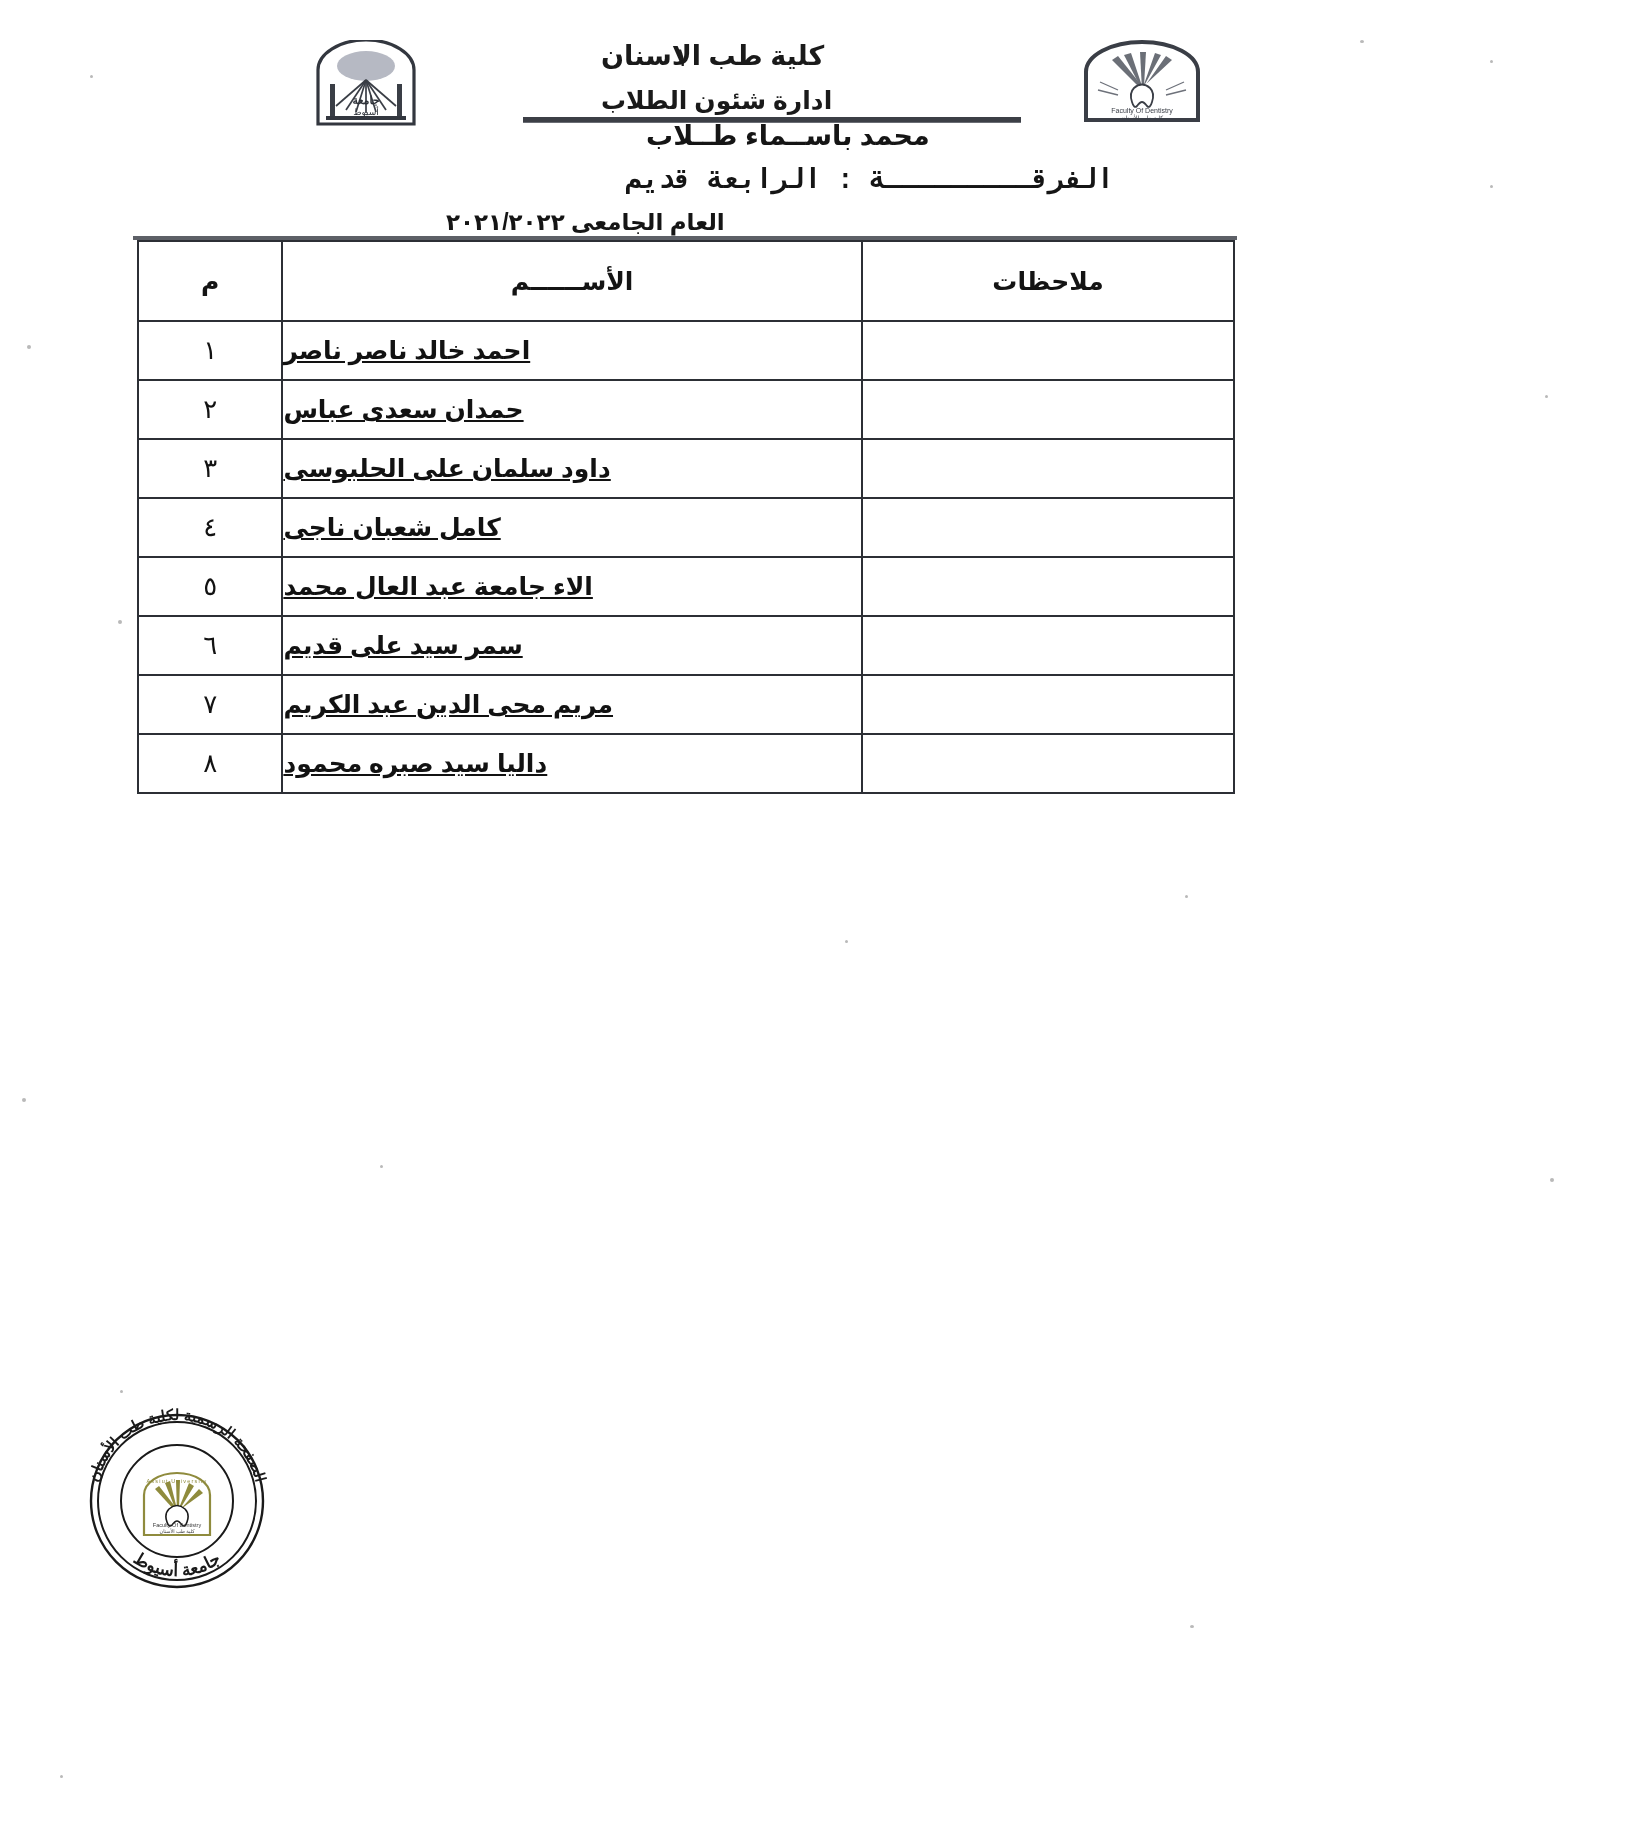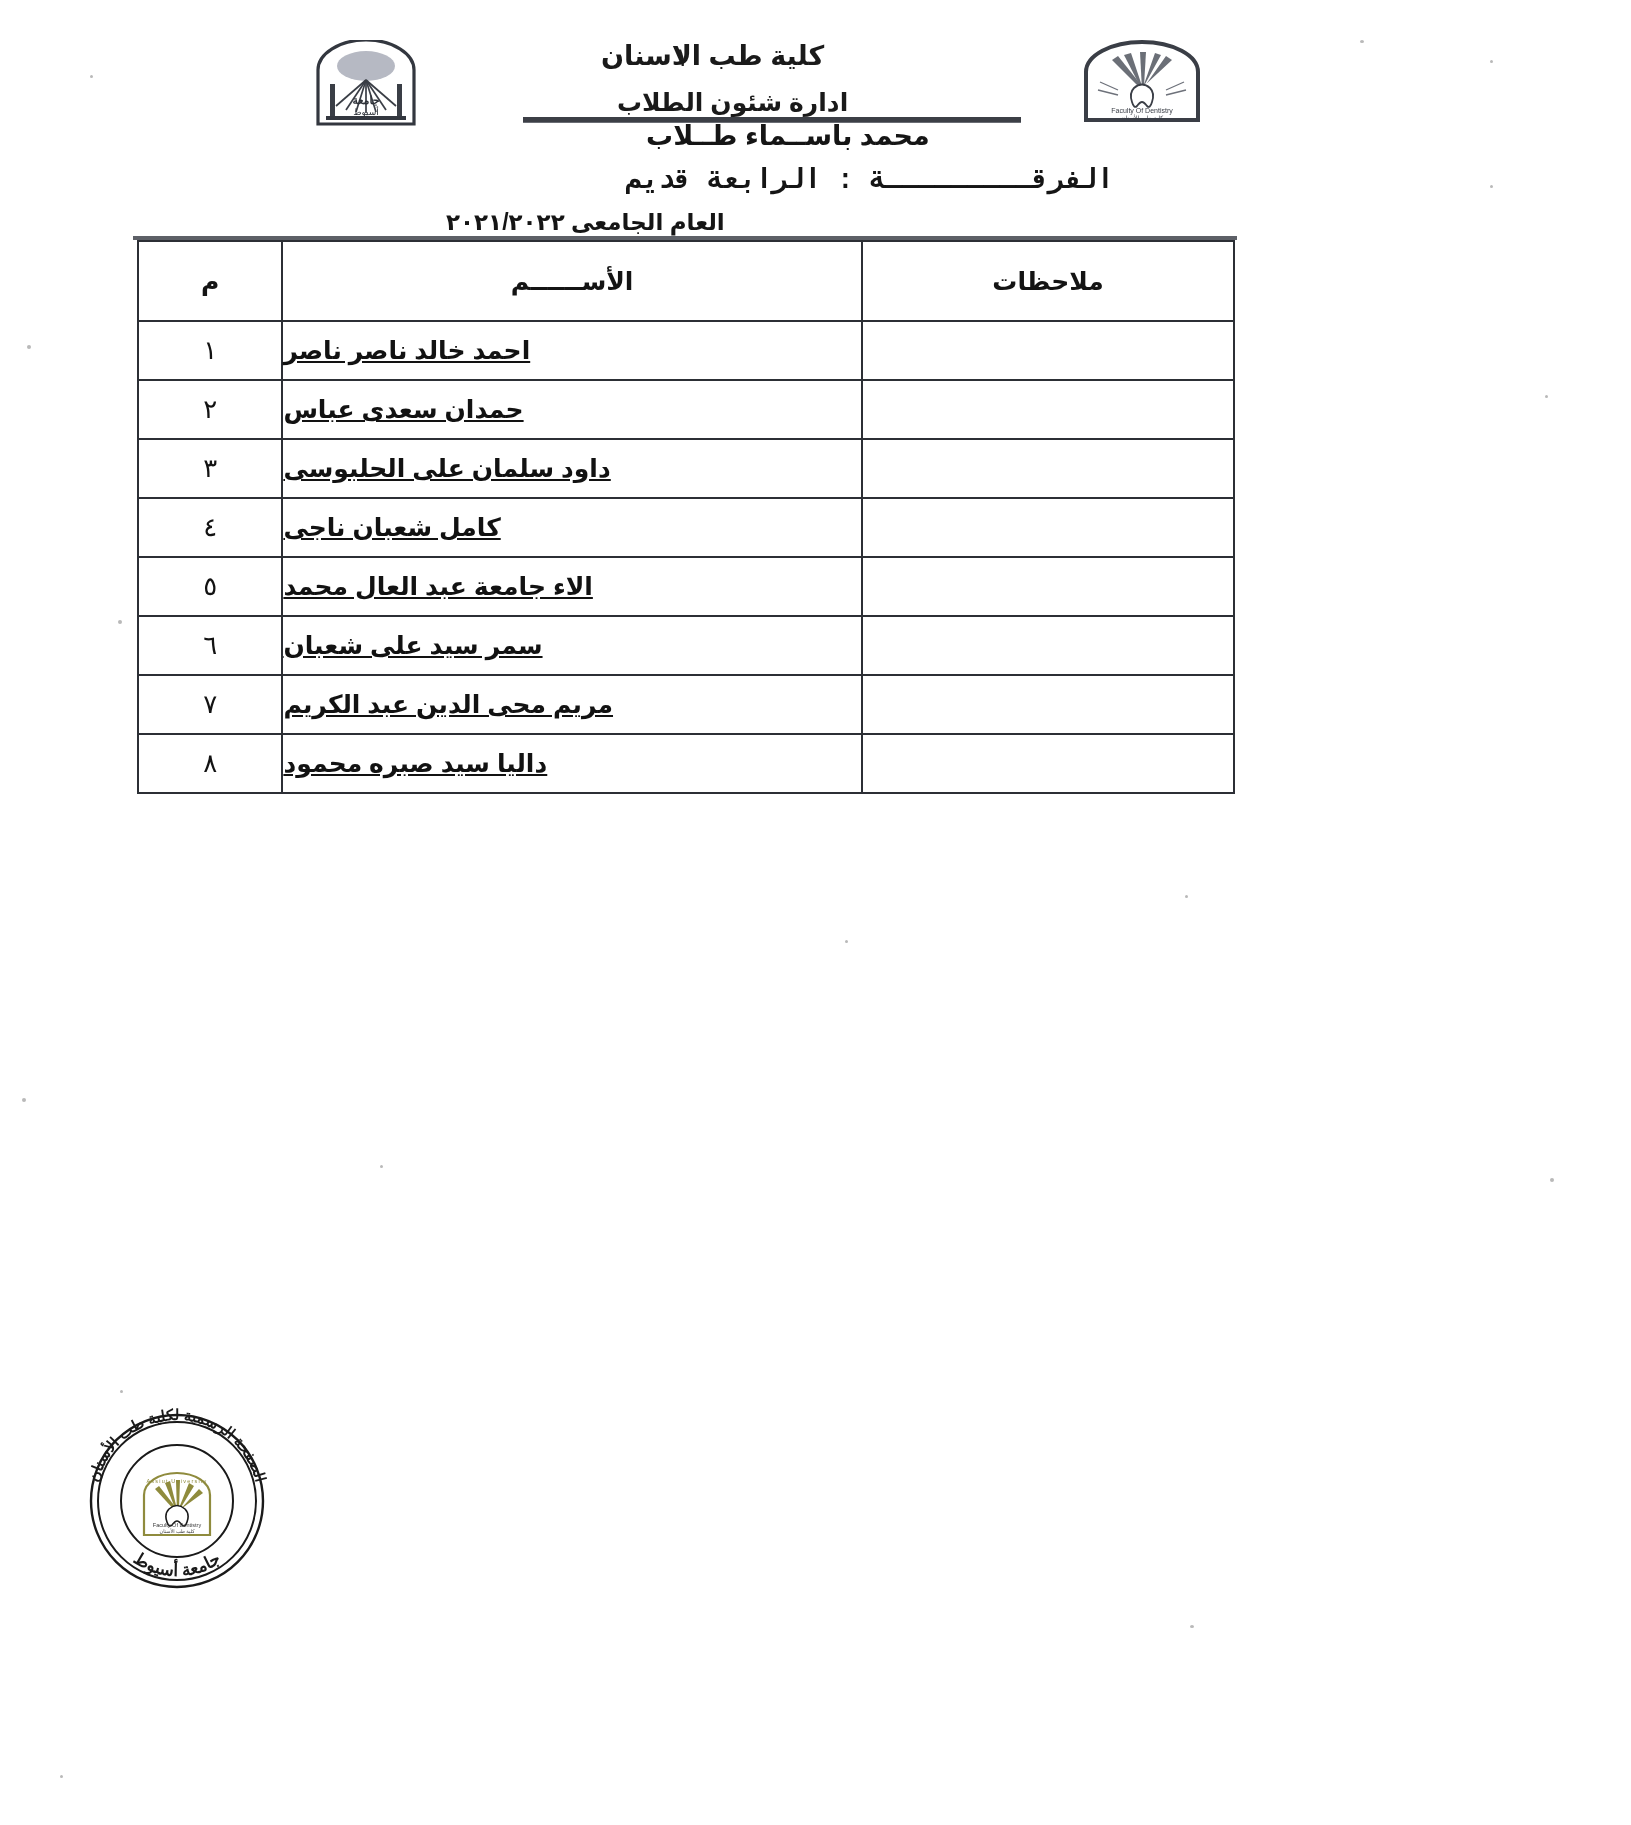--- a/index.html
+++ b/index.html
@@ -66,21 +66,21 @@
     letter-spacing: 0px;
     color: #1a1a1a;
     margin: 0 0 14px 0;
     padding-right: 130px;
   }
   .header-line2 {
     font-family: "Liberation Sans", "DejaVu Sans", sans-serif;
     font-weight: bold;
     font-size: 25px;
     color: #1a1a1a;
-    margin: 16px;
+    margin: 0;
     padding-right: 130px;
   }
   .page-number {
     position: absolute;
     left: 675px;
     top: 24px;
     font-family: "Liberation Serif", "DejaVu Serif", serif;
     font-size: 26px;
     font-weight: normal;
     color: #1d1d1d;
@@ -309,21 +309,21 @@
           <td class="cell-name col-name">كامل شعبان ناجى</td>
           <td class="cell-num col-num">٤</td>
         </tr>
         <tr>
           <td class="cell-notes col-notes"></td>
           <td class="cell-name col-name">الاء جامعة عبد العال محمد</td>
           <td class="cell-num col-num">٥</td>
         </tr>
         <tr>
           <td class="cell-notes col-notes"></td>
-          <td class="cell-name col-name">سمر سيد على شعبان</td>
+          <td class="cell-name col-name">سمر سيد على قديم</td>
           <td class="cell-num col-num">٦</td>
         </tr>
         <tr>
           <td class="cell-notes col-notes"></td>
           <td class="cell-name col-name">مريم محى الدين عبد الكريم</td>
           <td class="cell-num col-num">٧</td>
         </tr>
         <tr>
           <td class="cell-notes col-notes"></td>
           <td class="cell-name col-name">داليا سيد صبره محمود</td>

